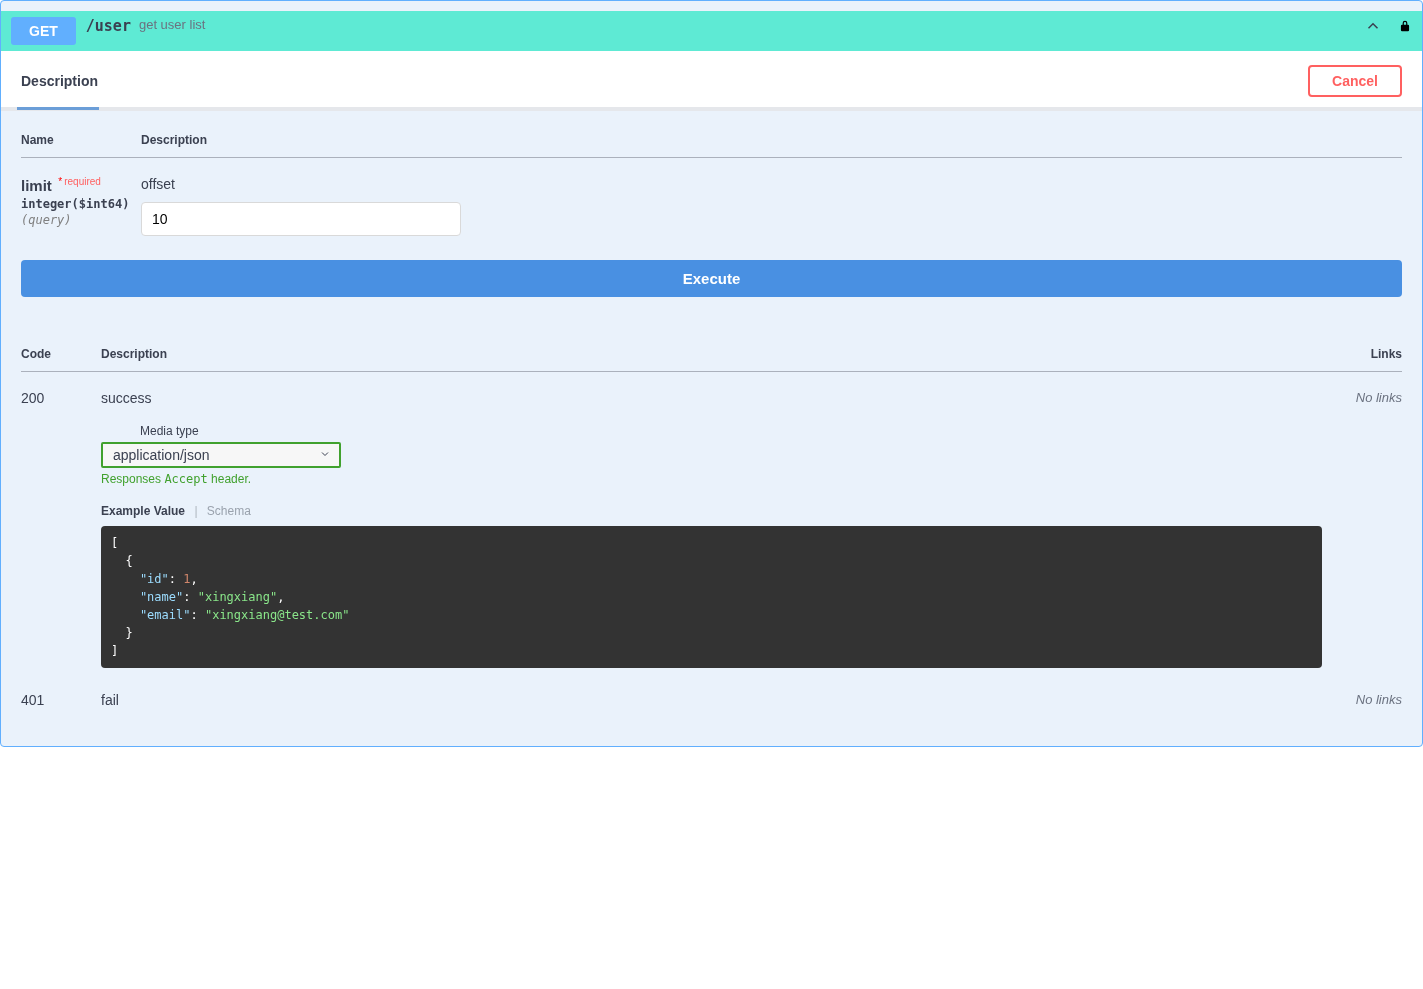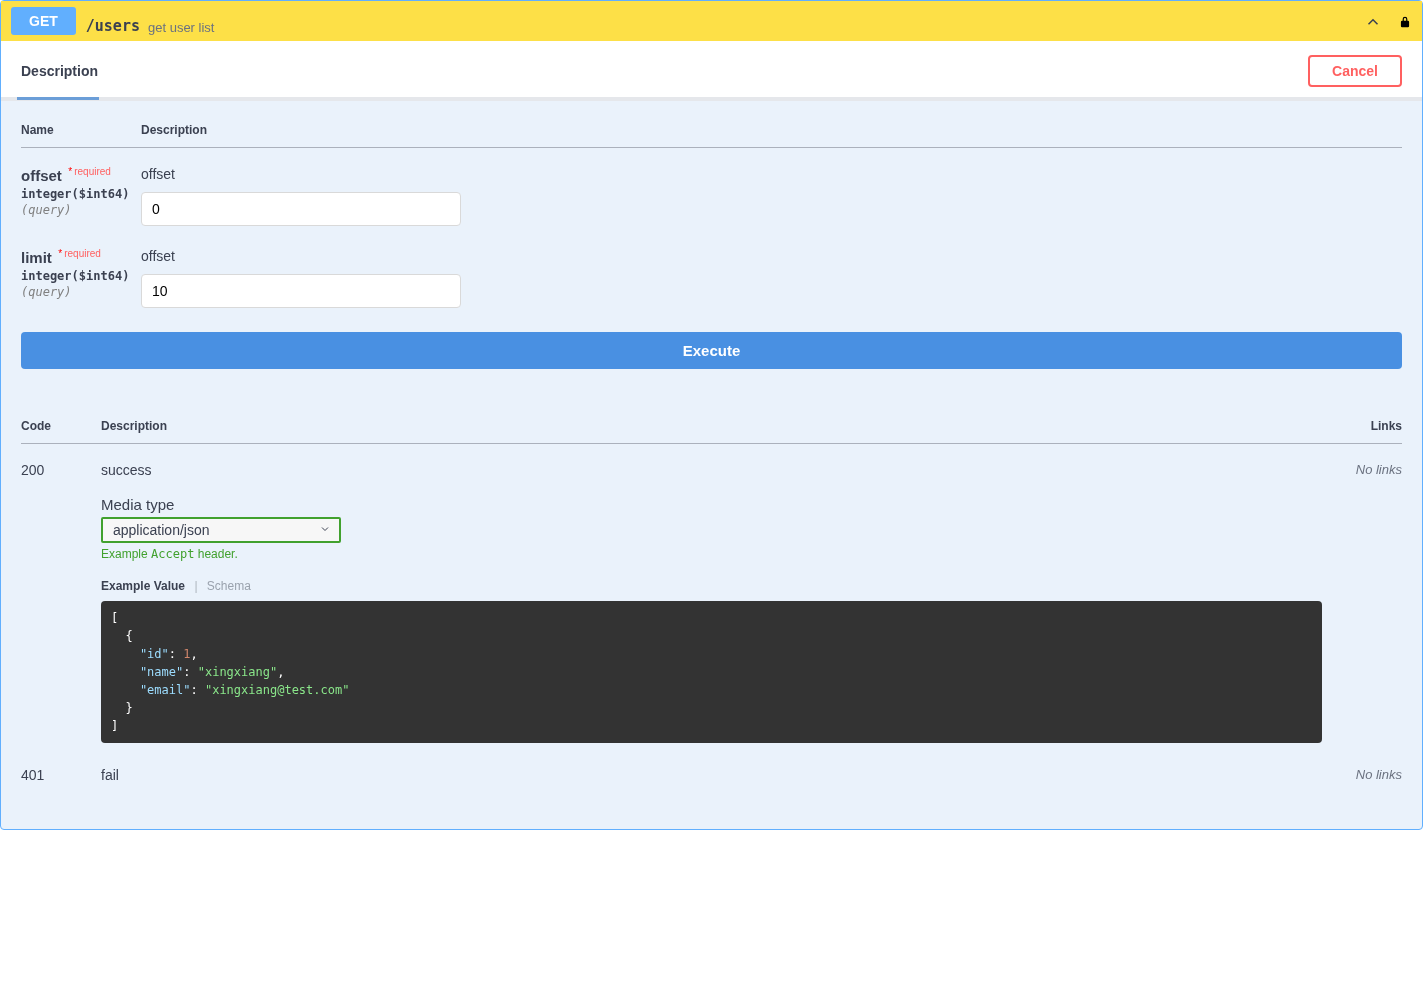--- a/index.html
+++ b/index.html
@@ -1,18 +1,18 @@
 <!DOCTYPE html>
 <html><head>
   <meta charset="utf-8">
   <style>
     * { box-sizing: border-box; margin: 0; padding: 0; }
     body { font-family: -apple-system, BlinkMacSystemFont, "Segoe UI", Helvetica, Arial, sans-serif; background: #fff; padding: 0; }
     .container { border: 1px solid #61affe; border-radius: 4px; background: #eaf2fb; margin: 0; }
-    .op-header { display: flex; align-items: flex-end; padding: 6px 10px; background: #fde047; border-bottom: none; position: relative; }
+    .op-header { display: flex; align-items: flex-start; padding: 6px 10px; background: #5eead4; border-bottom: none; position: relative; margin-top: 10px; }
     .method-badge { background: #61affe; color: #fff; font-weight: 700; font-size: 14px; padding: 6px 18px; border-radius: 3px; margin-right: 10px; min-width: 60px; text-align: center; }
     .path { font-family: ui-monospace, SFMono-Regular, Menlo, monospace; font-weight: 700; font-size: 15px; color: #3b4151; margin-right: 8px; }
     .summary-text { font-size: 13px; color: #6b7280; }
     .header-icons { margin-left: auto; display: flex; align-items: center; gap: 16px; }
     .chevron-icon svg { width: 18px; height: 18px; stroke: #3b4151; }
     .lock-icon svg { width: 14px; height: 16px; fill: #000; }
     .section-bar { background: #fff; padding: 14px 20px 10px; display: flex; align-items: center; border-bottom: 1px solid #e5e7eb; }
     .section-title { font-size: 14px; font-weight: 700; color: #3b4151; }
     .tab-line { height: 3px; background: #e5e7eb; position: relative; }
     .tab-line .active-tab { position: absolute; left: 16px; top: -1px; width: 82px; height: 3px; background: #6b9ed8; }
@@ -24,28 +24,28 @@
     .param-row td { padding: 18px 0 4px 0; vertical-align: top; }
     .param-name { font-size: 15px; font-weight: 700; color: #3b4151; }
     .star { color: #ff0000; font-size: 10px; vertical-align: super; margin-left: 2px; }
     .required-text { color: #ff6060; font-size: 10px; margin-left: 2px; vertical-align: super; }
     .param-type { font-family: ui-monospace, SFMono-Regular, Menlo, monospace; font-size: 12px; font-weight: 600; color: #3b4151; margin-top: 2px; }
     .param-in { font-family: ui-monospace, SFMono-Regular, Menlo, monospace; font-size: 12px; color: #808080; font-style: italic; margin-top: 2px; }
     .param-desc { font-size: 14px; color: #3b4151; margin-bottom: 10px; }
     .param-input { width: 320px; padding: 8px 10px; border: 1px solid #d9d9d9; border-radius: 4px; font-size: 14px; background: #fff; }
     .execute-btn { width: 100%; background: #4990e2; color: #fff; font-weight: 700; font-size: 15px; border: none; border-radius: 4px; padding: 10px; margin-top: 20px; cursor: pointer; }
     .responses-bar { background: #fff; padding: 16px 20px; border-top: 1px solid #e5e7eb; border-bottom: 1px solid #e5e7eb; }
-    .resp-body { padding: 20px 20px 40px; }
+    .resp-body { padding: 20px 20px 32px; }
     .resp-table { width: 100%; border-collapse: collapse; table-layout: fixed; }
     .resp-table th { text-align: left; font-size: 12px; font-weight: 700; color: #3b4151; padding: 10px 0; border-bottom: 1px solid rgba(59,65,81,0.2); }
     .resp-table th.col-code { width: 80px; }
     .resp-table th.col-links { width: 80px; text-align: right; }
     .resp-table td { padding: 18px 0 6px 0; vertical-align: top; font-size: 14px; color: #3b4151; }
     .resp-table td.links-cell { text-align: right; font-style: italic; color: #6b7280; font-size: 13px; }
-    .media-label { font-size: 15px; color: #3b4151; margin-top: 18px; margin-bottom: 4px; }
+    .media-label { font-size: 12px; color: #3b4151; margin-top: 18px; margin-bottom: 4px; margin-left: 39px; }
     .media-select-wrap { display: inline-block; border: 2px solid #41a12e; border-radius: 2px; padding: 3px 28px 3px 10px; font-size: 14px; color: #3b4151; position: relative; width: 240px; background: #f7f7f7; cursor: pointer; }
     .media-select-wrap .arrow { position: absolute; right: 8px; top: 50%; transform: translateY(-50%); }
     .controls-hint { font-size: 12px; color: #41a12e; margin-top: 4px; }
     .controls-hint .accept { font-family: ui-monospace, SFMono-Regular, Menlo, monospace; }
     .tabs-ev { margin-top: 18px; font-size: 12px; }
     .tabs-ev .t-active { color: #3b4151; font-weight: 700; }
     .tabs-ev .sep { color: #b0b6bf; margin: 0 6px; }
     .tabs-ev .t-inactive { color: #9aa2ad; cursor: pointer; }
     .code-block { background: #333333; color: #fff; padding: 8px 10px; border-radius: 4px; margin-top: 8px; font-family: ui-monospace, SFMono-Regular, Menlo, monospace; font-size: 12px; line-height: 1.5; white-space: pre; overflow-x: auto; }
     .tok-br { color: #ffffff; }
@@ -53,21 +53,21 @@
     .tok-str { color: #8ae68a; }
     .tok-num { color: #d1866b; }
     .tok-p { color: #ffffff; }
   </style>
 </head>
 <body>
 
 <div class="container">
   <div class="op-header">
     <span class="method-badge">GET</span>
-    <span class="path">/users</span>
+    <span class="path">/user</span>
     <span class="summary-text">get user list</span>
     <div class="header-icons">
       <span class="chevron-icon">
         <svg viewBox="0 0 24 24" fill="none" stroke="currentColor" stroke-width="2">
             <polyline points="18 15 12 9 6 15"></polyline>
           </svg>
       </span>
       <span class="lock-icon">
         <svg viewBox="0 0 24 24">
             <path d="M17 10h-1V7a4 4 0 0 0-8 0v3H7a2 2 0 0 0-2 2v7a2 2 0 0 0 2 2h10a2 2 0 0 0 2-2v-7a2 2 0 0 0-2-2zm-7-3a2 2 0 1 1 4 0v3h-4V7z"></path>
@@ -86,34 +86,20 @@
 
   <div class="params-body">
     <table class="params-table">
       <thead>
         <tr>
           <th class="col-name">Name</th>
           <th>Description</th>
         </tr>
       </thead>
       <tbody id="params-tbody">
-          <tr class="param-row">
-    <td>
-      <div>
-        <span class="param-name">offset</span>
-        <span class="star">*</span><span class="required-text">required</span>
-      </div>
-      <div class="param-type">integer($int64)</div>
-      <div class="param-in">(query)</div>
-    </td>
-    <td>
-      <div class="param-desc">offset</div>
-      <input class="param-input" value="0" style="">
-    </td>
-  </tr>
           <tr class="param-row">
     <td>
       <div>
         <span class="param-name">limit</span>
         <span class="star">*</span><span class="required-text">required</span>
       </div>
       <div class="param-type">integer($int64)</div>
       <div class="param-in">(query)</div>
     </td>
     <td>
@@ -140,21 +126,21 @@
           <tr>
             <td>200</td>
             <td><div>success</div>
       <div class="media-label">Media type</div>
       <div class="media-select-wrap">
         <span>application/json</span>
         <span class="arrow"><svg width="12" height="12" viewBox="0 0 24 24" fill="none" stroke="#3b4151" stroke-width="2">
                     <polyline points="6 9 12 15 18 9"></polyline>
                   </svg></span>
       </div>
-      <div class="controls-hint"><span>Example </span><span class="accept">Accept</span><span> header.</span></div>
+      <div class="controls-hint"><span>Responses </span><span class="accept">Accept</span><span> header.</span></div>
       <div class="tabs-ev">
         <span class="t-active">Example Value</span>
         <span class="sep">|</span>
         <span class="t-inactive">Schema</span>
       </div>
       <div class="code-block" id="code-0"><span class="tok-br">[</span>
 <span class="tok-br">  {</span>
 <span class="tok-key">    "id"</span><span class="tok-p">: </span><span class="tok-num">1</span><span class="tok-p">,</span>
 <span class="tok-key">    "name"</span><span class="tok-p">: </span><span class="tok-str">"xingxiang"</span><span class="tok-p">,</span>
 <span class="tok-key">    "email"</span><span class="tok-p">: </span><span class="tok-str">"xingxiang@test.com"</span>

